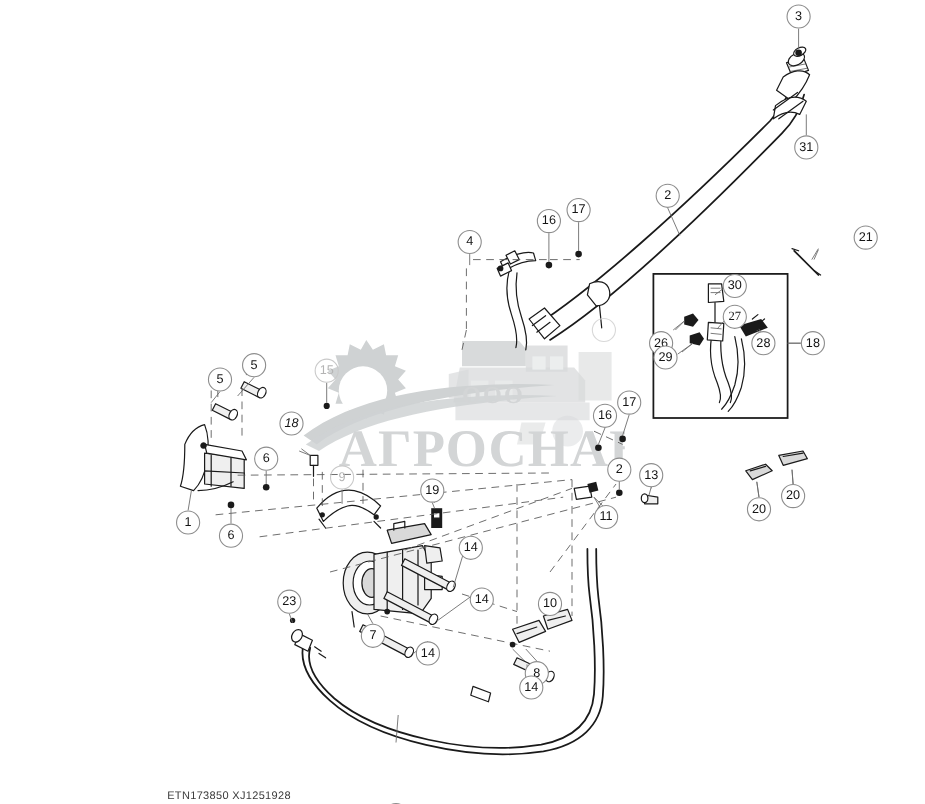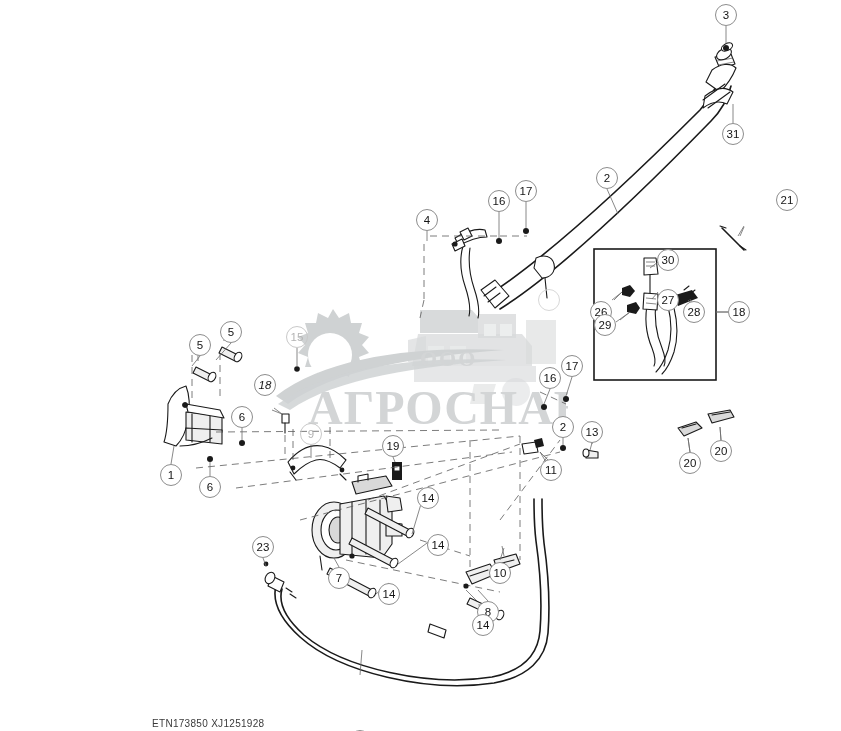--- a/index.html
+++ b/index.html
@@ -302,23 +302,23 @@
     </g>
   </svg>
 
   <div id="callout-layer">
       <div class="callout" style="left: 726px; top: 15px;">3</div>
       <div class="callout" style="left: 733px; top: 134px;">31</div>
       <div class="callout" style="left: 607px; top: 178px;">2</div>
       <div class="callout" style="left: 526px; top: 191px;">17</div>
       <div class="callout" style="left: 499px; top: 201px;">16</div>
       <div class="callout" style="left: 427px; top: 220px;">4</div>
-      <div class="callout" style="left: 744px; top: 200px; margin-left: 32px;">21</div>
+      <div class="callout" style="left: 744px; top: 216px; margin-left: 32px;">21</div>
       <div class="callout" style="left: 668px; top: 260px;">30</div>
-      <div class="callout" style="left: 668px; top: 300px;">27</div>
+      <div class="callout" style="left: 668px; top: 288px; font-family: Liberation Serif, serif;">27</div>
       <div class="callout" style="left: 601px; top: 312px;">26</div>
       <div class="callout" style="left: 605px; top: 325px;">29</div>
       <div class="callout" style="left: 694px; top: 312px;">28</div>
       <div class="callout" style="left: 739px; top: 312px;">18</div>
       <div class="callout faint2" style="left: 549px; top: 300px;"></div>
       <div class="callout" style="left: 231px; top: 332px;">5</div>
       <div class="callout" style="left: 200px; top: 345px;">5</div>
       <div class="callout faint" style="left: 297px; top: 337px;">15</div>
       <div class="callout" style="left: 572px; top: 366px;">17</div>
       <div class="callout" style="left: 550px; top: 378px;">16</div>
@@ -331,20 +331,20 @@
       <div class="callout" style="left: 563px; top: 427px;">2</div>
       <div class="callout" style="left: 592px; top: 432px;">13</div>
       <div class="callout" style="left: 551px; top: 470px;">11</div>
       <div class="callout" style="left: 690px; top: 463px;">20</div>
       <div class="callout" style="left: 721px; top: 451px;">20</div>
       <div class="callout" style="left: 428px; top: 498px;">14</div>
       <div class="callout" style="left: 438px; top: 545px;">14</div>
       <div class="callout" style="left: 339px; top: 578px;">7</div>
       <div class="callout" style="left: 389px; top: 594px;">14</div>
       <div class="callout" style="left: 263px; top: 547px;">23</div>
-      <div class="callout" style="left: 500px; top: 573px;">10</div>
+      <div class="callout" style="left: 500px; top: 549px;">10</div>
       <div class="callout" style="left: 488px; top: 612px;">8</div>
       <div class="callout" style="left: 483px; top: 625px;">14</div>
       <div class="callout" style="left: 360px; top: 686px; margin-top: 44px;">22</div>
     </div>
 
   <div class="caption">ETN173850  XJ1251928</div>
 </div>
 
 </body></html>

